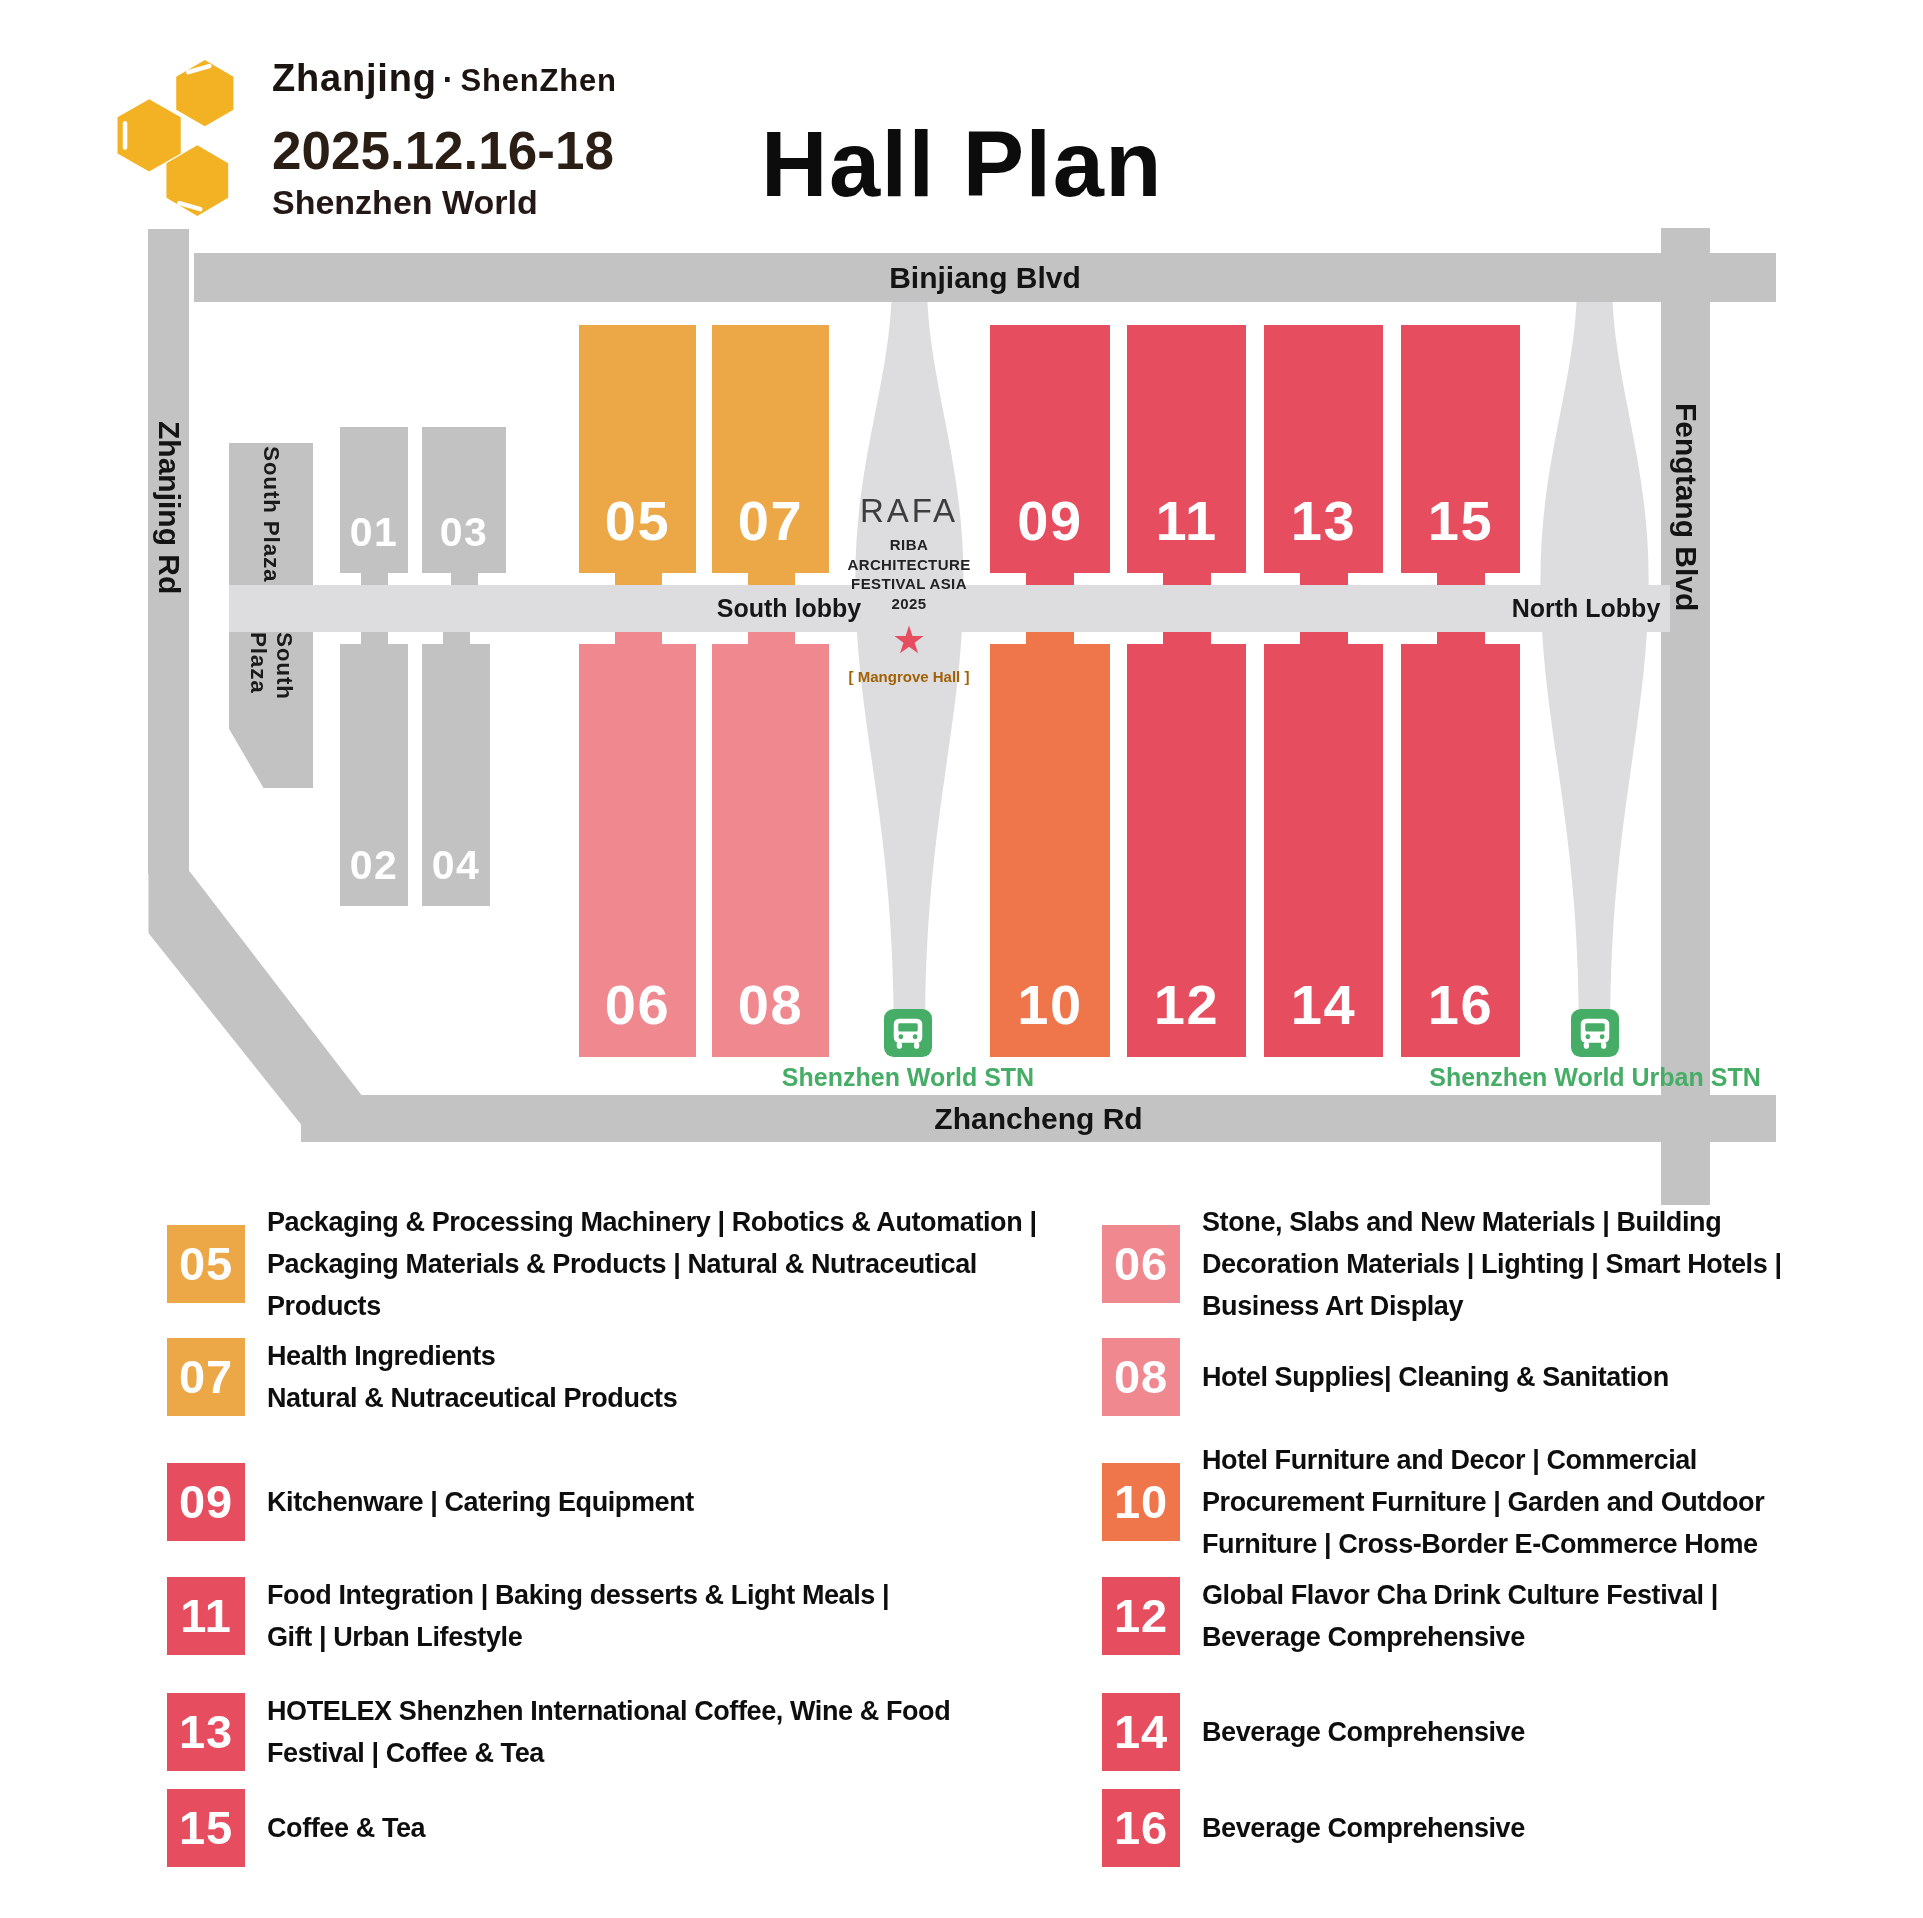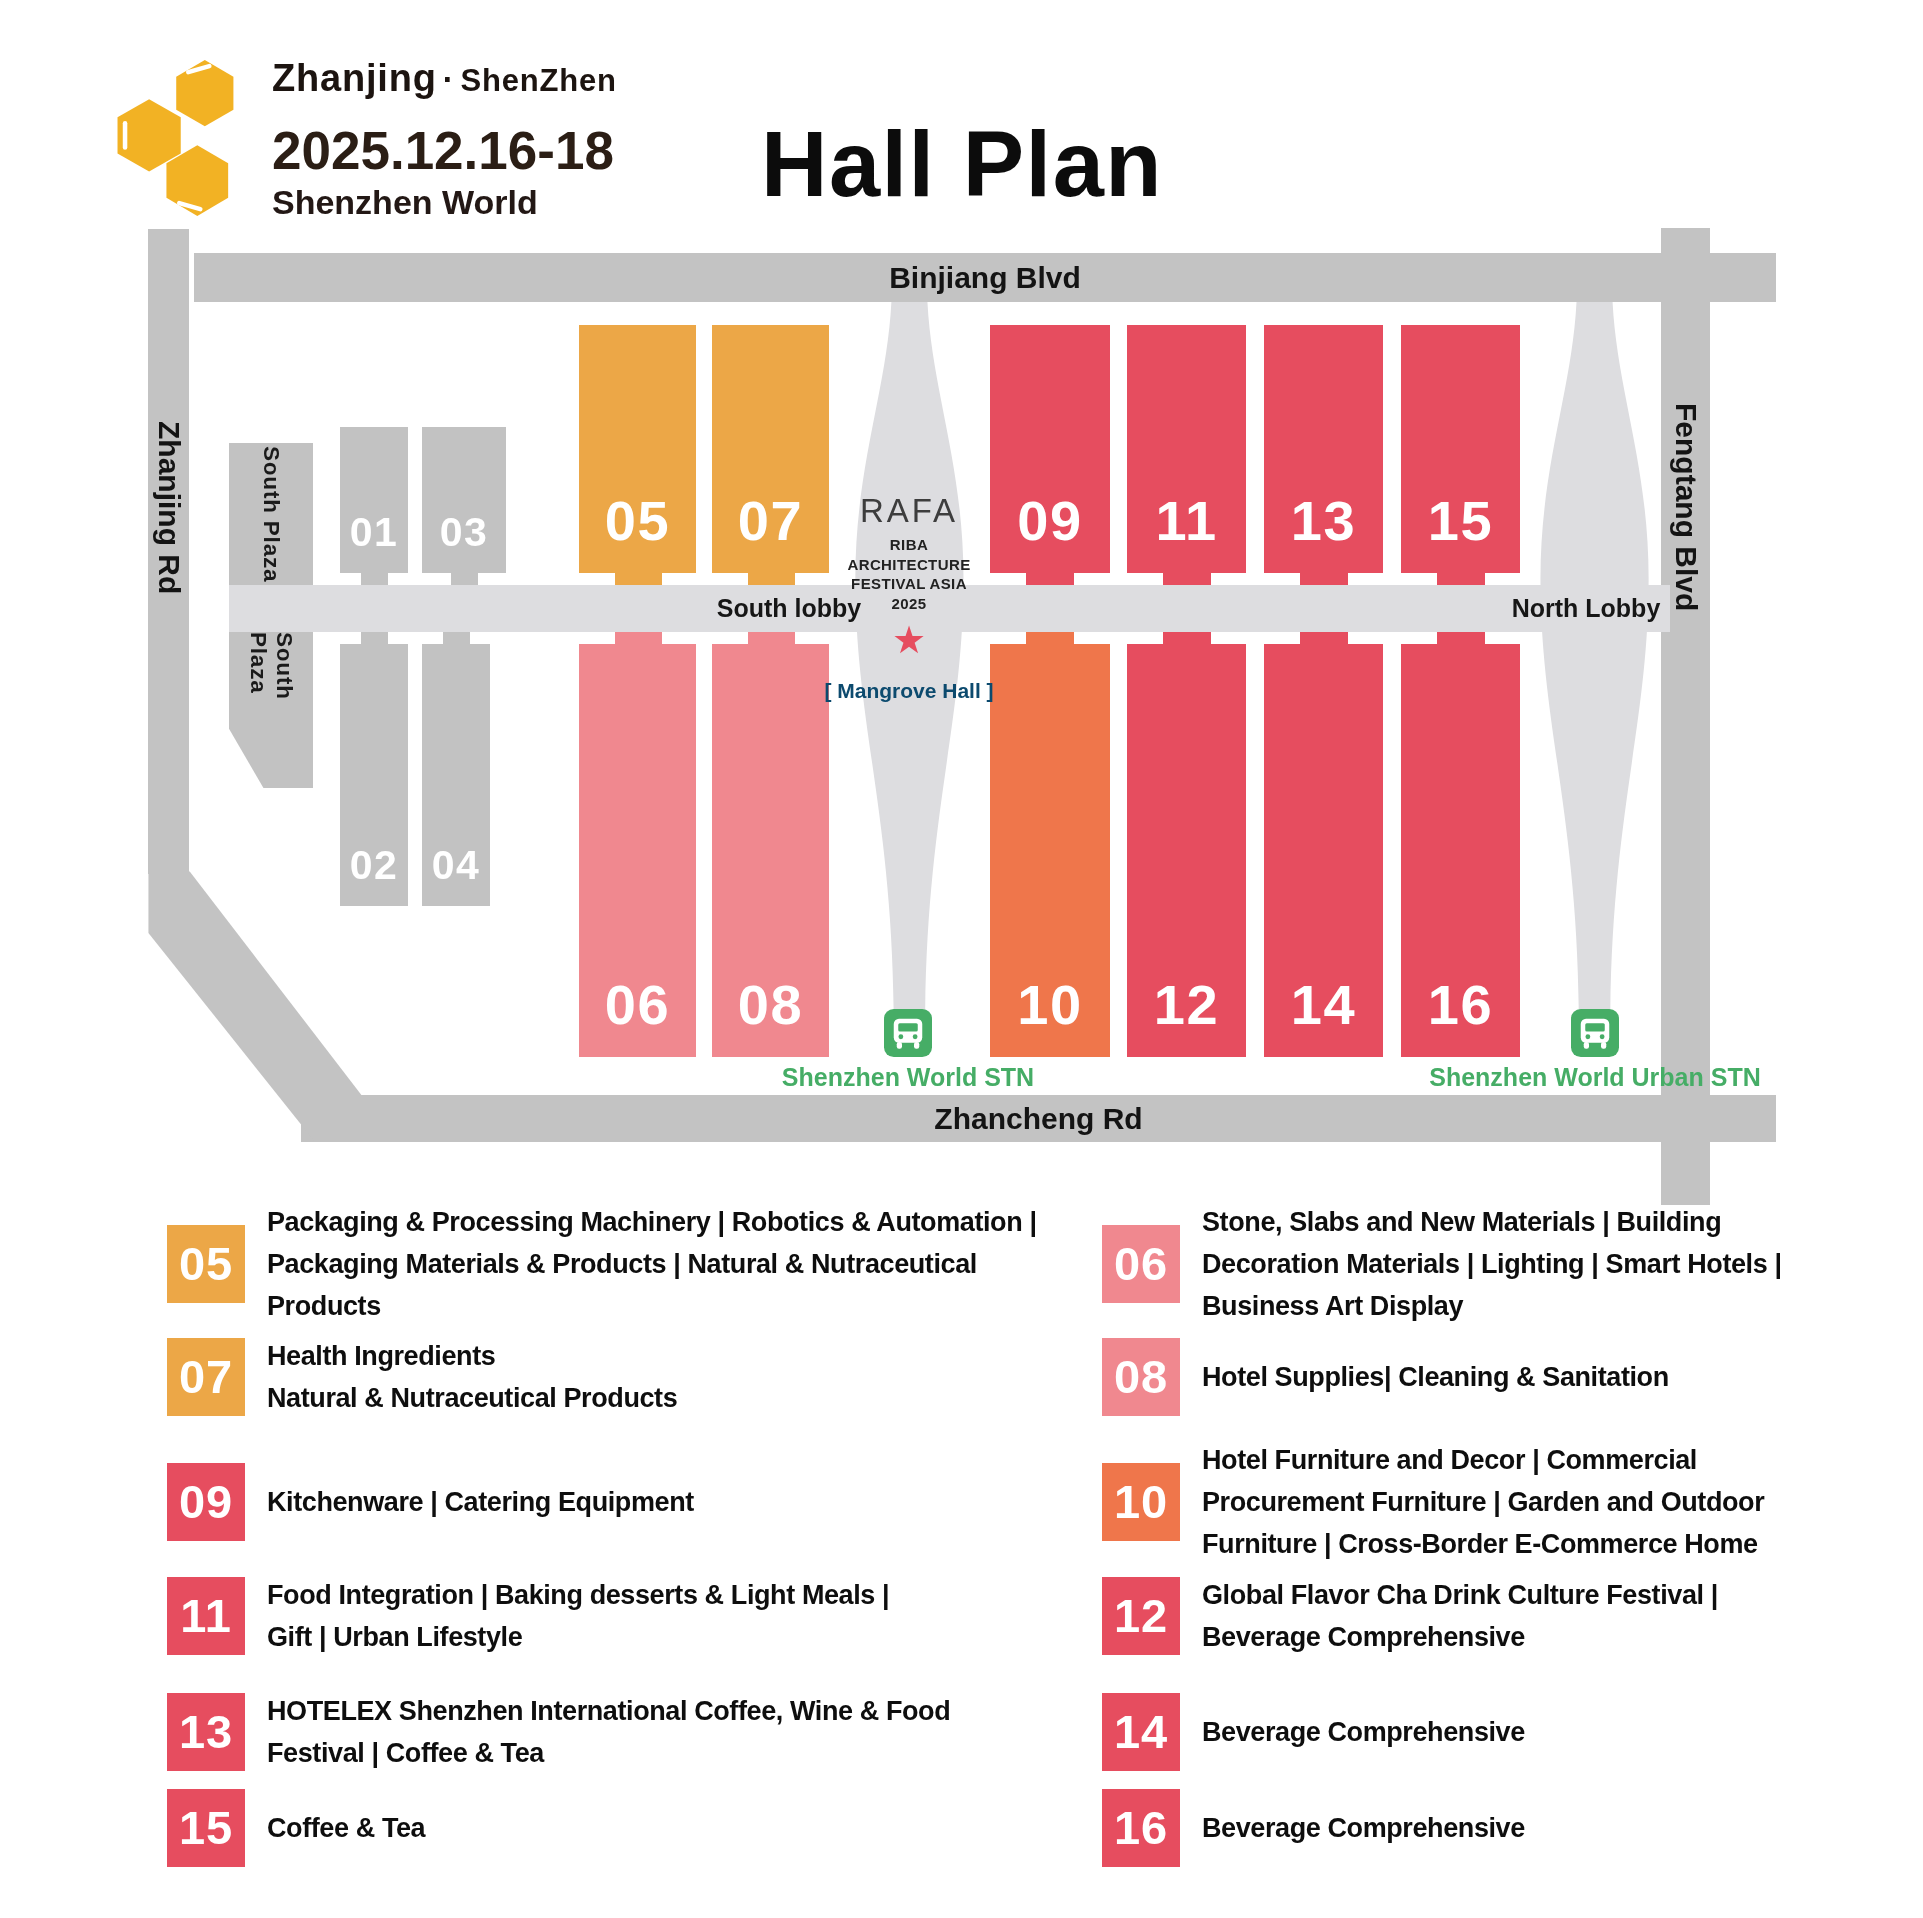--- a/index.html
+++ b/index.html
@@ -31,21 +31,21 @@
   .red{background:#e64d5f}.orange{background:#ef764b}
   .hall .tab{position:absolute;left:50%;background:inherit;height:12.8px;display:block;}
   .tab.b{bottom:-12px}.tab.t{top:-12px}
   .num{position:absolute;left:0;right:0;text-align:center;color:#fff;font-weight:700;letter-spacing:1.5px;line-height:1;}
   .n-sm{bottom:20px;font-size:41px;}
   .n-lg{bottom:24px;font-size:56px;}
   .rafa{position:absolute;left:834px;top:492px;width:150px;display:flex;flex-direction:column;align-items:center;text-align:center;}
   .rafa-title{font-size:33px;font-weight:400;color:#3d3d3d;letter-spacing:3px;}
   .rafa-sub{font-size:15px;font-weight:700;color:#222;letter-spacing:0.4px;margin-top:5px;line-height:19.5px;}
   .rafa-star{font-size:38px;color:#e64d5f;line-height:1;margin-top:7.5px;}
-  .rafa-hall{font-size:21px;font-weight:700;color:#0c4a6e;margin-top:20px;white-space:nowrap;}
+  .rafa-hall{font-size:15px;font-weight:700;color:#a16207;margin-top:9px;white-space:nowrap;}
   .station-icon{position:absolute;width:48px;height:48px;}
   .stn-label{position:absolute;top:1063px;font-size:25px;font-weight:700;color:#46ad66;white-space:nowrap;transform:translateX(-50%);}
   
   .litem{position:absolute;height:78px;}
   .badge{position:absolute;left:0;top:0;width:78px;height:78px;}
   .badge b{position:absolute;left:0;right:0;top:0;bottom:0;text-align:center;line-height:78px;
            font-size:47px;font-weight:700;color:#fff;letter-spacing:0.8px;}
   .ltext{position:absolute;left:100px;top:39px;transform:translateY(-50%);
          font-size:27px;font-weight:700;color:#0e0e0e;line-height:42px;letter-spacing:-0.4px;}
   .ltext div{white-space:nowrap;}

